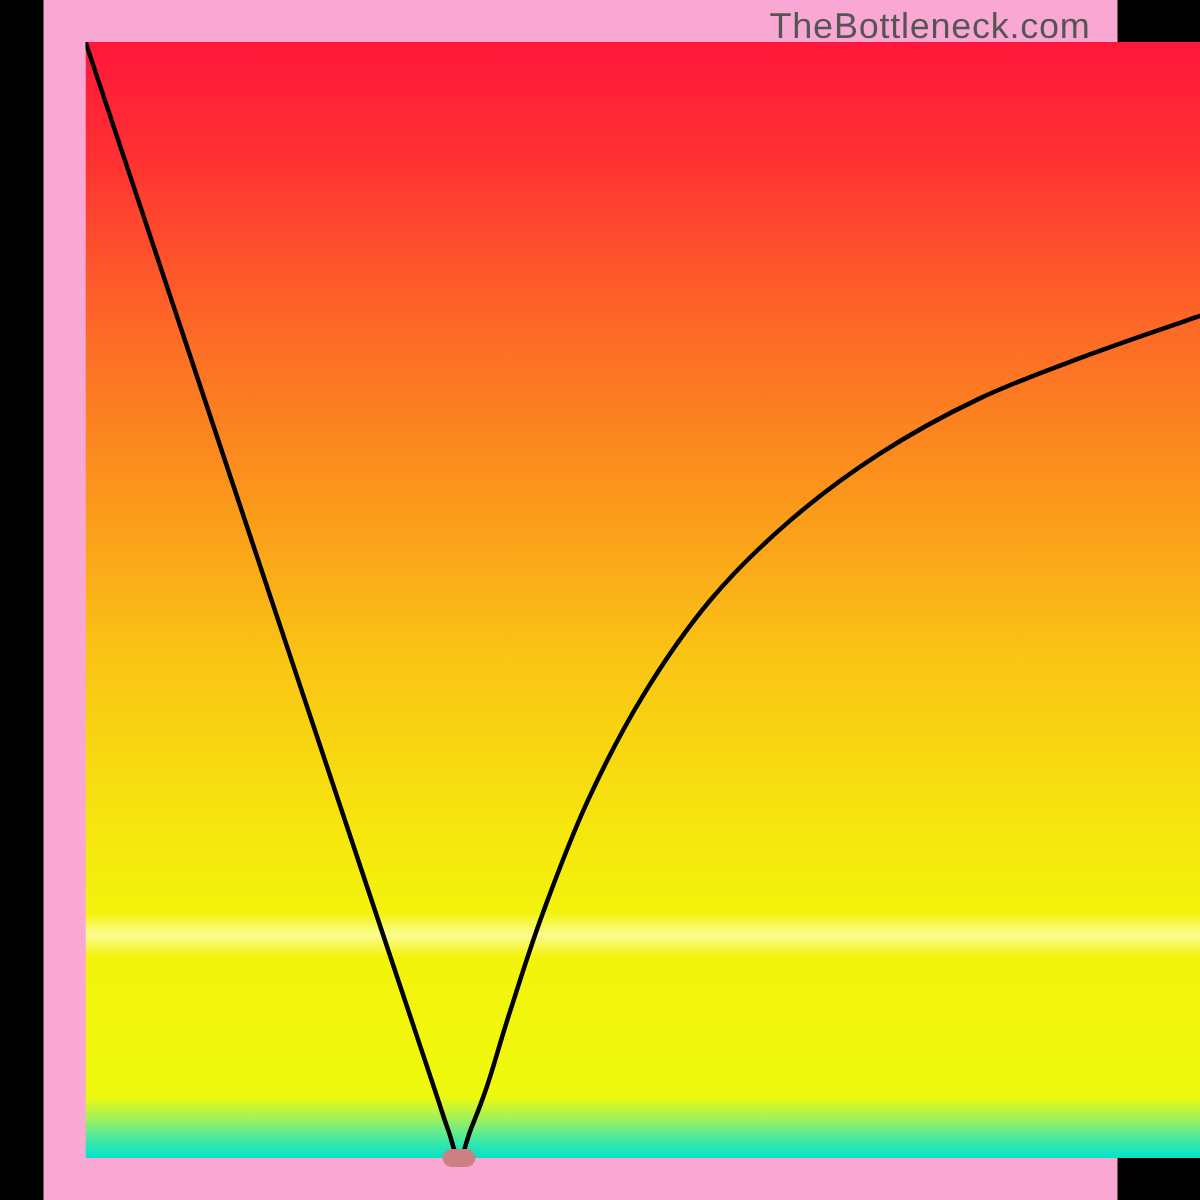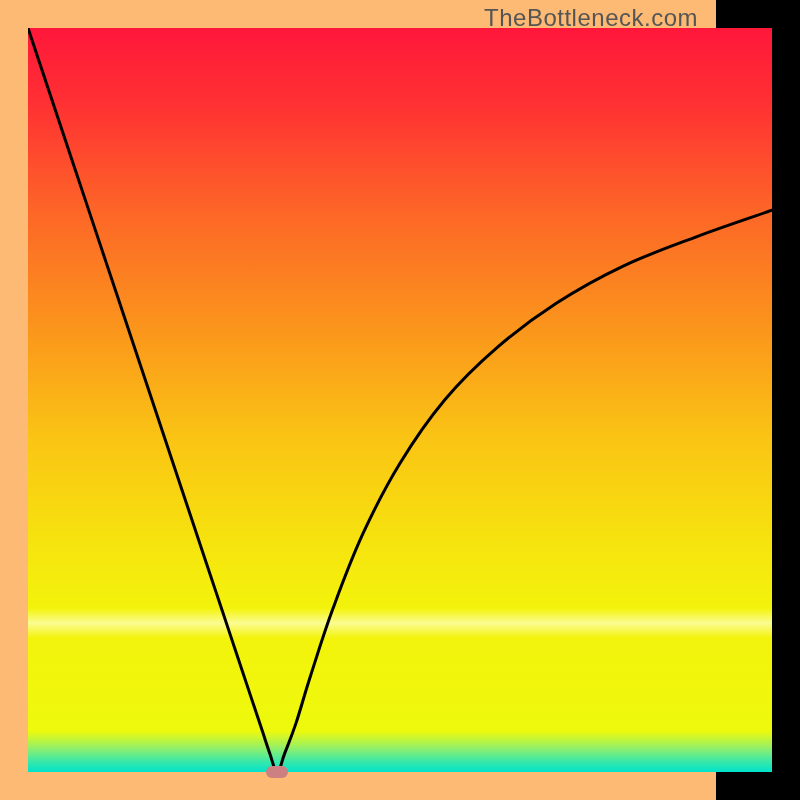--- a/index.html
+++ b/index.html
@@ -8,21 +8,22 @@
     width: 800px;
     height: 800px;
     background: #000;
     font-family: Arial, Helvetica, sans-serif;
     overflow: hidden;
   }
   .frame {
     position: relative;
     width: 716px;
     height: 800px;
-    background: #fdba74;
+    background: #f9a8d4;
+    margin-left: 29px;
   }
   .watermark {
     position: absolute;
     top: 4px;
     right: 18px;
     color: #555;
     font-size: 24px;
     font-weight: 500;
     letter-spacing: 0.5px;
     z-index: 5;

